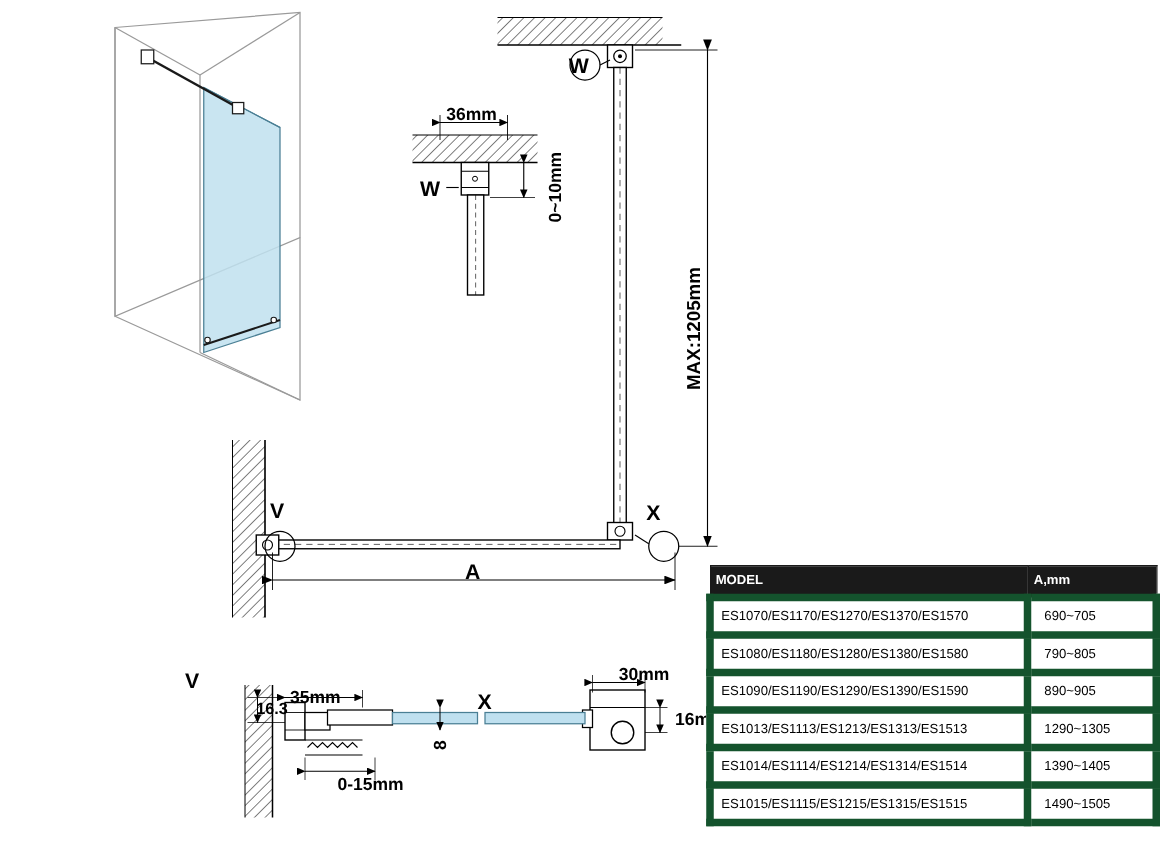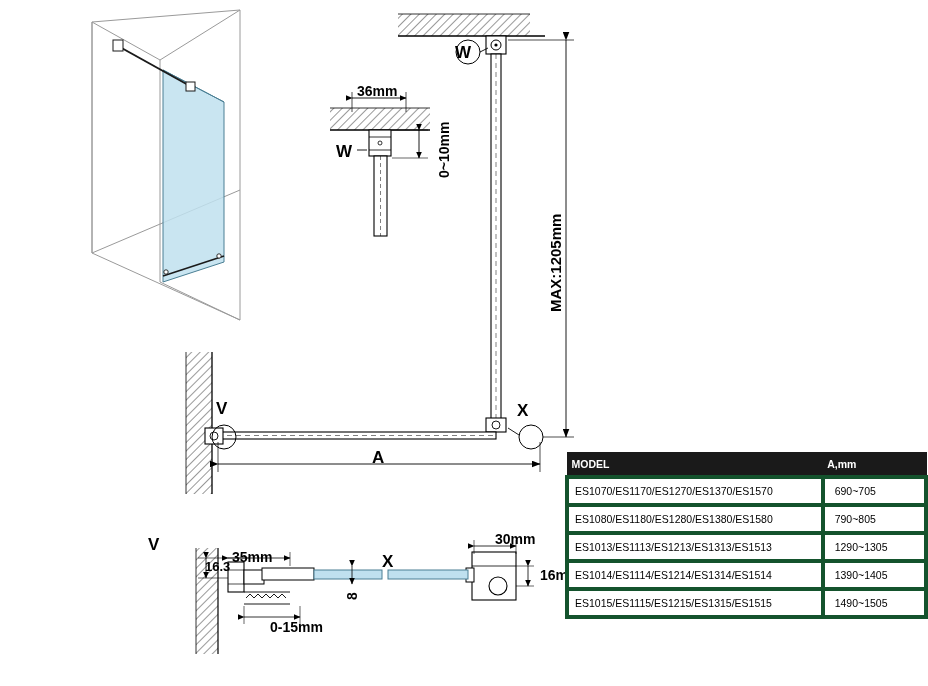--- a/index.html
+++ b/index.html
@@ -49,21 +49,21 @@
   #spec-table th {
     background: #1a1a1a;
     color: #ffffff;
     font-weight: bold;
     font-size: 10.5px;
     padding: 5px 4px;
     border: 1px solid #1a1a1a;
     text-align: left;
   }
   #spec-table td {
-    border: 4px solid #14532d;
+    border: 6px solid #14532d;
     padding: 4px 6px;
     text-align: left;
     height: 16px;
   }
   #spec-table td.aval {
     text-align: left;
     padding-left: 10px;
   }
   #spec-table col.c1 { width: 258px; }
   #spec-table col.c2 { width: 105px; }
@@ -268,20 +268,24 @@
     <tbody>
       <tr>
         <td>ES1070/ES1170/ES1270/ES1370/ES1570</td>
         <td class="aval">690~705</td>
       </tr>
       <tr>
         <td>ES1080/ES1180/ES1280/ES1380/ES1580</td>
         <td class="aval">790~805</td>
       </tr>
       <tr>
+        <td>ES1090/ES1190/ES1290/ES1390/ES1590</td>
+        <td class="aval">890~905</td>
+      </tr>
+      <tr>
         <td>ES1013/ES1113/ES1213/ES1313/ES1513</td>
         <td class="aval">1290~1305</td>
       </tr>
       <tr>
         <td>ES1014/ES1114/ES1214/ES1314/ES1514</td>
         <td class="aval">1390~1405</td>
       </tr>
       <tr>
         <td>ES1015/ES1115/ES1215/ES1315/ES1515</td>
         <td class="aval">1490~1505</td>

